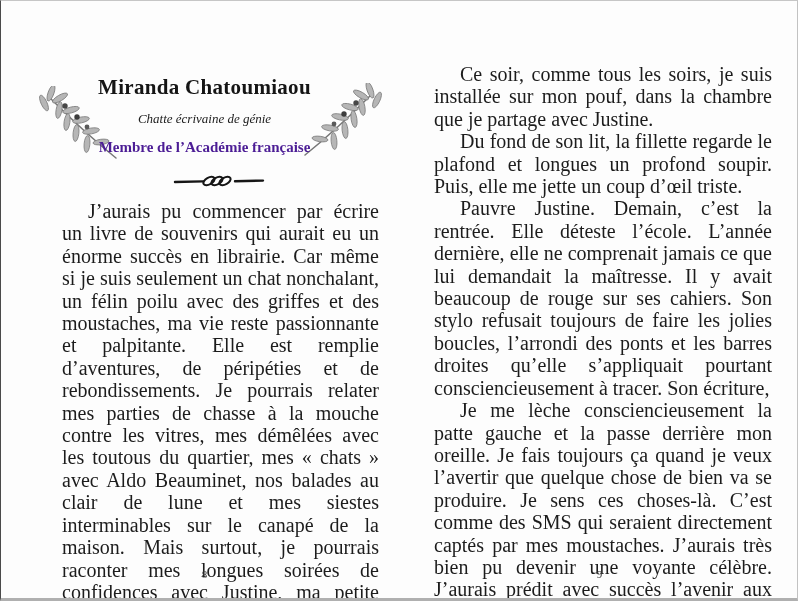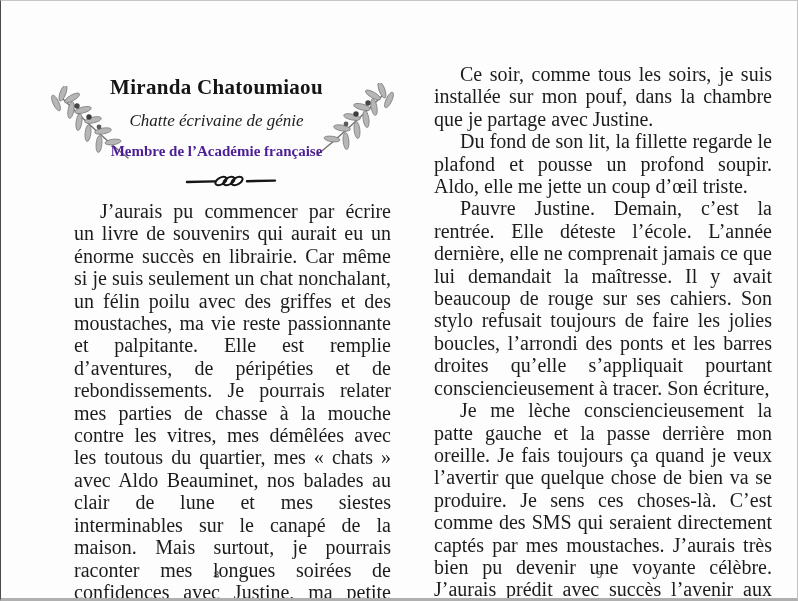--- a/index.html
+++ b/index.html
@@ -20,40 +20,40 @@
     overflow: hidden;
     color: #1c1c1c;
     font-family: "Liberation Serif", "DejaVu Serif", serif;
   }
   .page {
     position: absolute;
     top: 0;
     width: 399px;
     height: 601px;
   }
-  .page-left  { left: 16px; }
+  .page-left  { left: 4px; }
   .page-right { left: 399px; }
 
   
   .header {
     position: absolute;
     top: 74px;
     left: 0;
     width: 399px;
     text-align: center;
   }
   .title {
     font-size: 21px;
     font-weight: bold;
     letter-spacing: 0.3px;
     color: #151515;
   }
   .subtitle {
     margin-top: 11px;
-    font-size: 17px;
+    font-size: 13px;
     font-style: italic;
     color: #202020;
   }
   .affiliation {
     margin-top: 12px;
     font-size: 15px;
     font-weight: bold;
     color: #4c1d95;
   }
   .branch {
@@ -187,21 +187,21 @@
       <p>J’aurais pu commencer par écrire un livre de souvenirs qui aurait eu un énorme succès en librairie. Car même si je suis seulement un chat nonchalant, un félin poilu avec des griffes et des moustaches, ma vie reste passionnante et palpitante. Elle est remplie d’aventures, de péripéties et de rebondissements. Je pourrais relater mes parties de chasse à la mouche contre les vitres, mes démêlées avec les toutous du quartier, mes « chats » avec Aldo Beauminet, nos balades au clair de lune et mes siestes interminables sur le canapé de la maison. Mais surtout, je pourrais raconter mes longues soirées de confidences avec Justine, ma petite maîtresse adorée…</p>
       <p>C’est sûr, il librairie plus de mille pages pour écrire toute ma vie.</p>
     </div>
 
     <div class="folio">8</div>
   </div>
 
   <div class="page page-right">
     <div class="body-text body-right">
       <p>Ce soir, comme tous les soirs, je suis installée sur mon pouf, dans la chambre que je partage avec Justine.</p>
-      <p>Du fond de son lit, la fillette regarde le plafond et pousse un profond soupir. Aldo, elle me jette un coup d’œil triste.</p>
+      <p>Du fond de son lit, la fillette regarde le plafond et longues un profond soupir. Puis, elle me jette un coup d’œil triste.</p>
       <p>Pauvre Justine. Demain, c’est la rentrée. Elle déteste l’école. L’année dernière, elle ne comprenait jamais ce que lui demandait la maîtresse. Il y avait beaucoup de rouge sur ses cahiers. Son stylo refusait toujours de faire les jolies boucles, l’arrondi des ponts et les barres droites qu’elle s’appliquait pourtant consciencieusement à tracer. Son écriture,</p>
       <p>Je me lèche consciencieusement la patte gauche et la passe derrière mon oreille. Je fais toujours ça quand je veux l’avertir que quelque chose de bien va se produire. Je sens ces choses-là. C’est comme des SMS qui seraient directement captés par mes moustaches. J’aurais très bien pu devenir une voyante célèbre. J’aurais prédit avec succès l’avenir aux grandes stars du show-biz…</p>
     </div>
 
     <div class="folio">9</div>
   </div>
 
 </div>
 
 </body></html>

